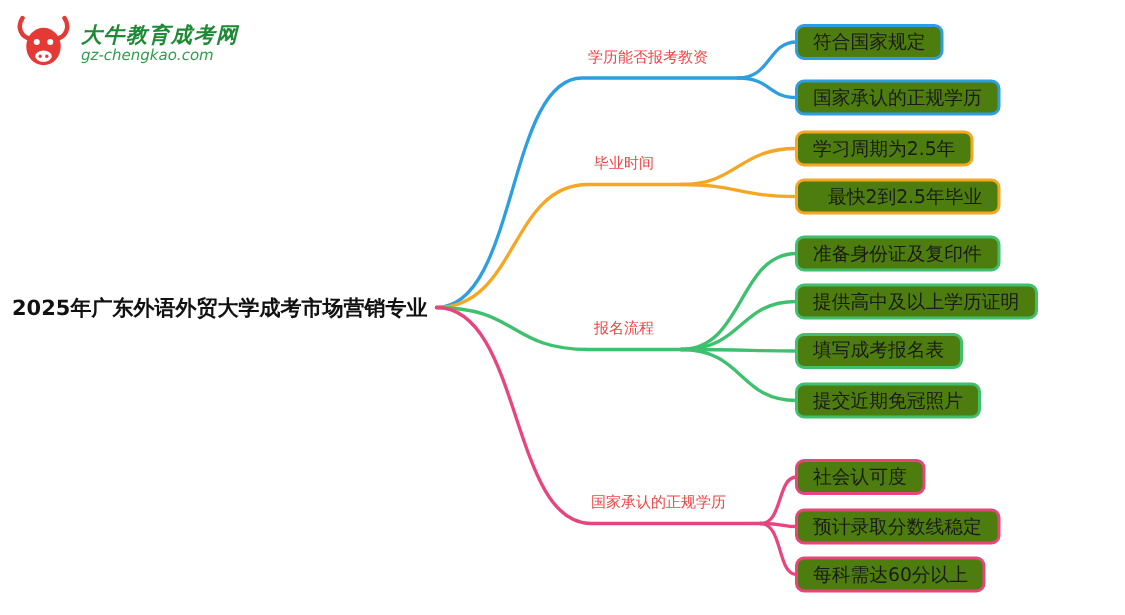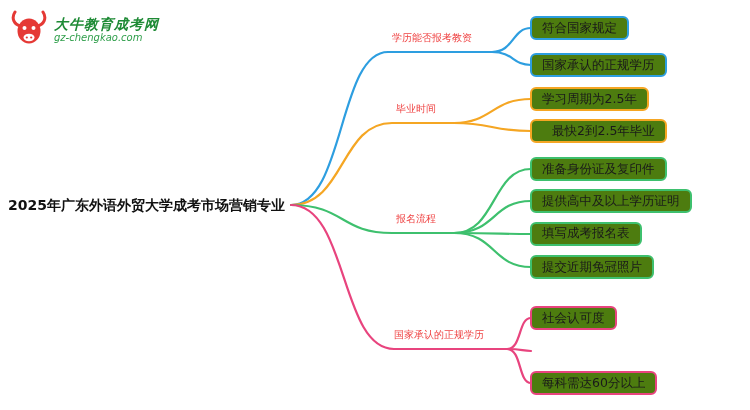--- a/index.html
+++ b/index.html
@@ -94,15 +94,16 @@
 
   <div class="leaf blue l0">符合国家规定</div>
   <div class="leaf blue l1">国家承认的正规学历</div>
   <div class="leaf orange l2">学习周期为2.5年</div>
   <div class="leaf orange l3">最快2到2.5年毕业</div>
   <div class="leaf green l4">准备身份证及复印件</div>
   <div class="leaf green l5">提供高中及以上学历证明</div>
   <div class="leaf green l6">填写成考报名表</div>
   <div class="leaf green l7">提交近期免冠照片</div>
   <div class="leaf pink l8">社会认可度</div>
+  <div class="leaf pink l9">预计录取分数线稳定</div>
   <div class="leaf pink l10">每科需达60分以上</div>
 
 </div>
 
 </body></html>

